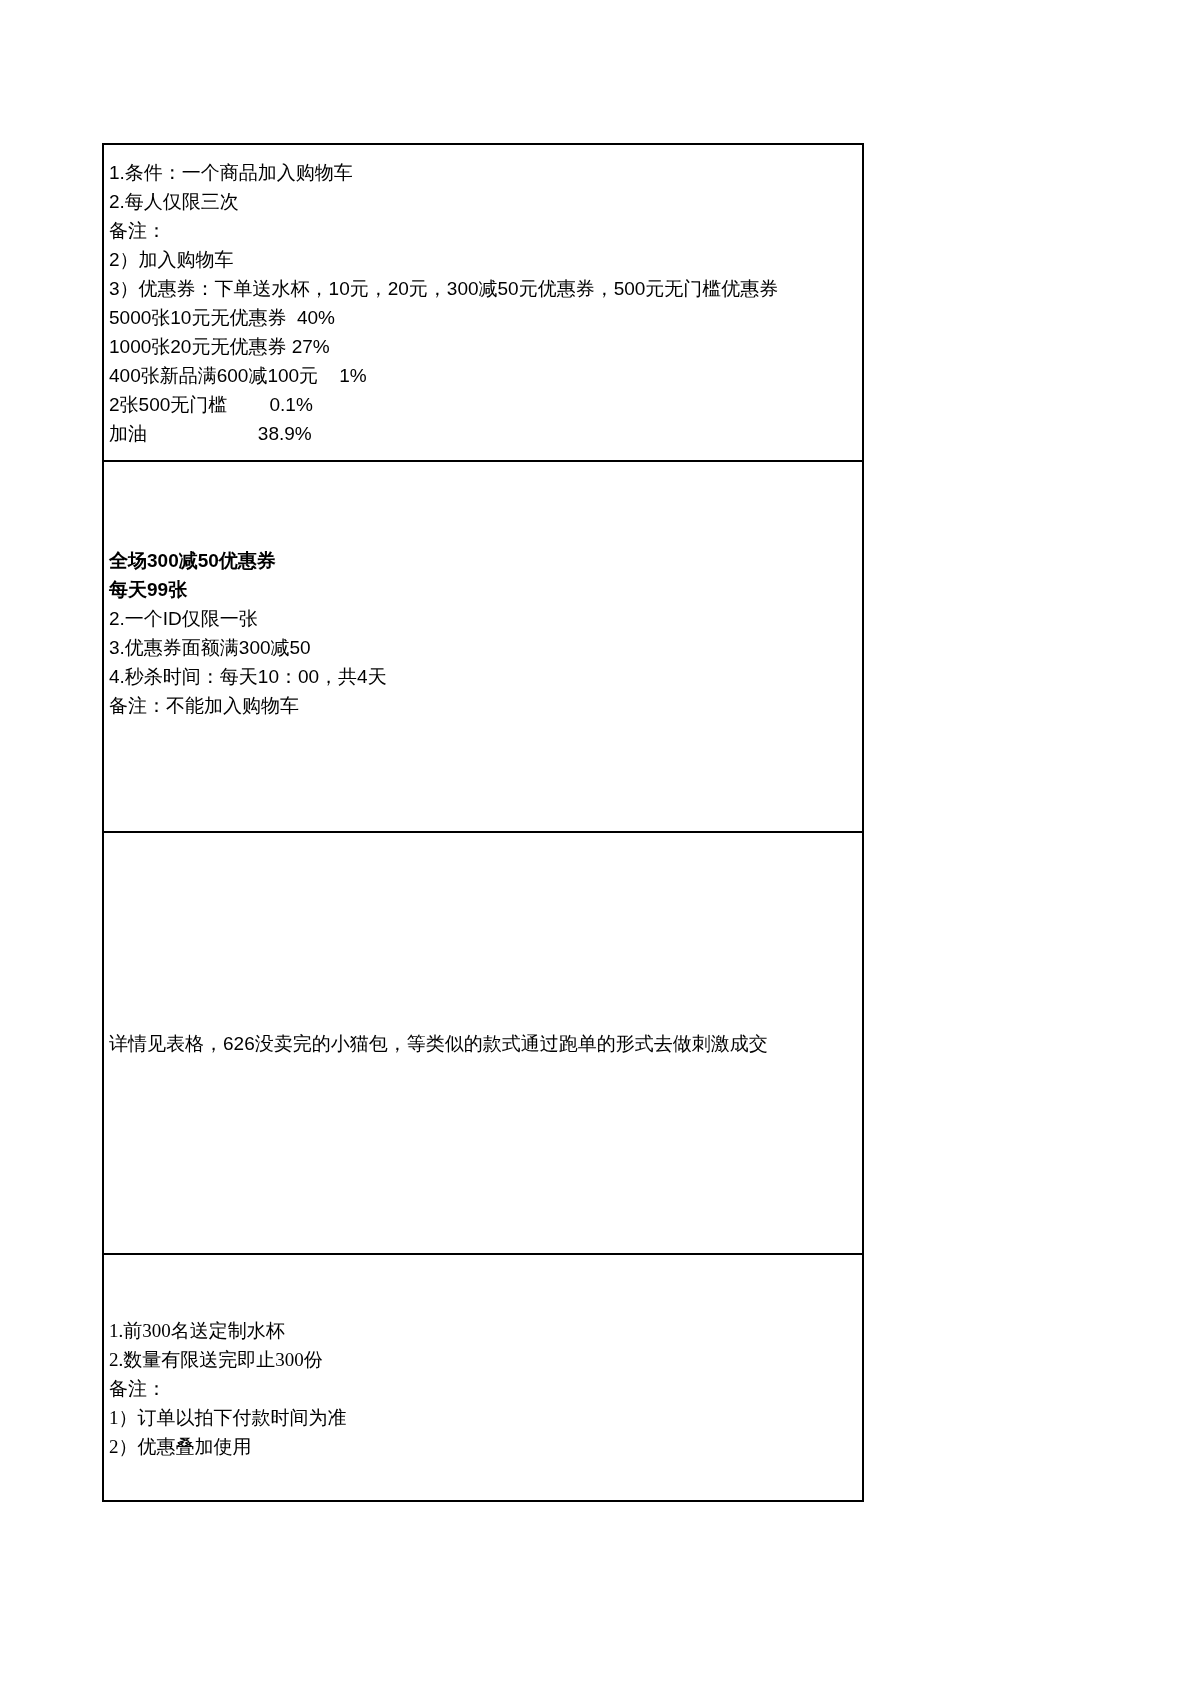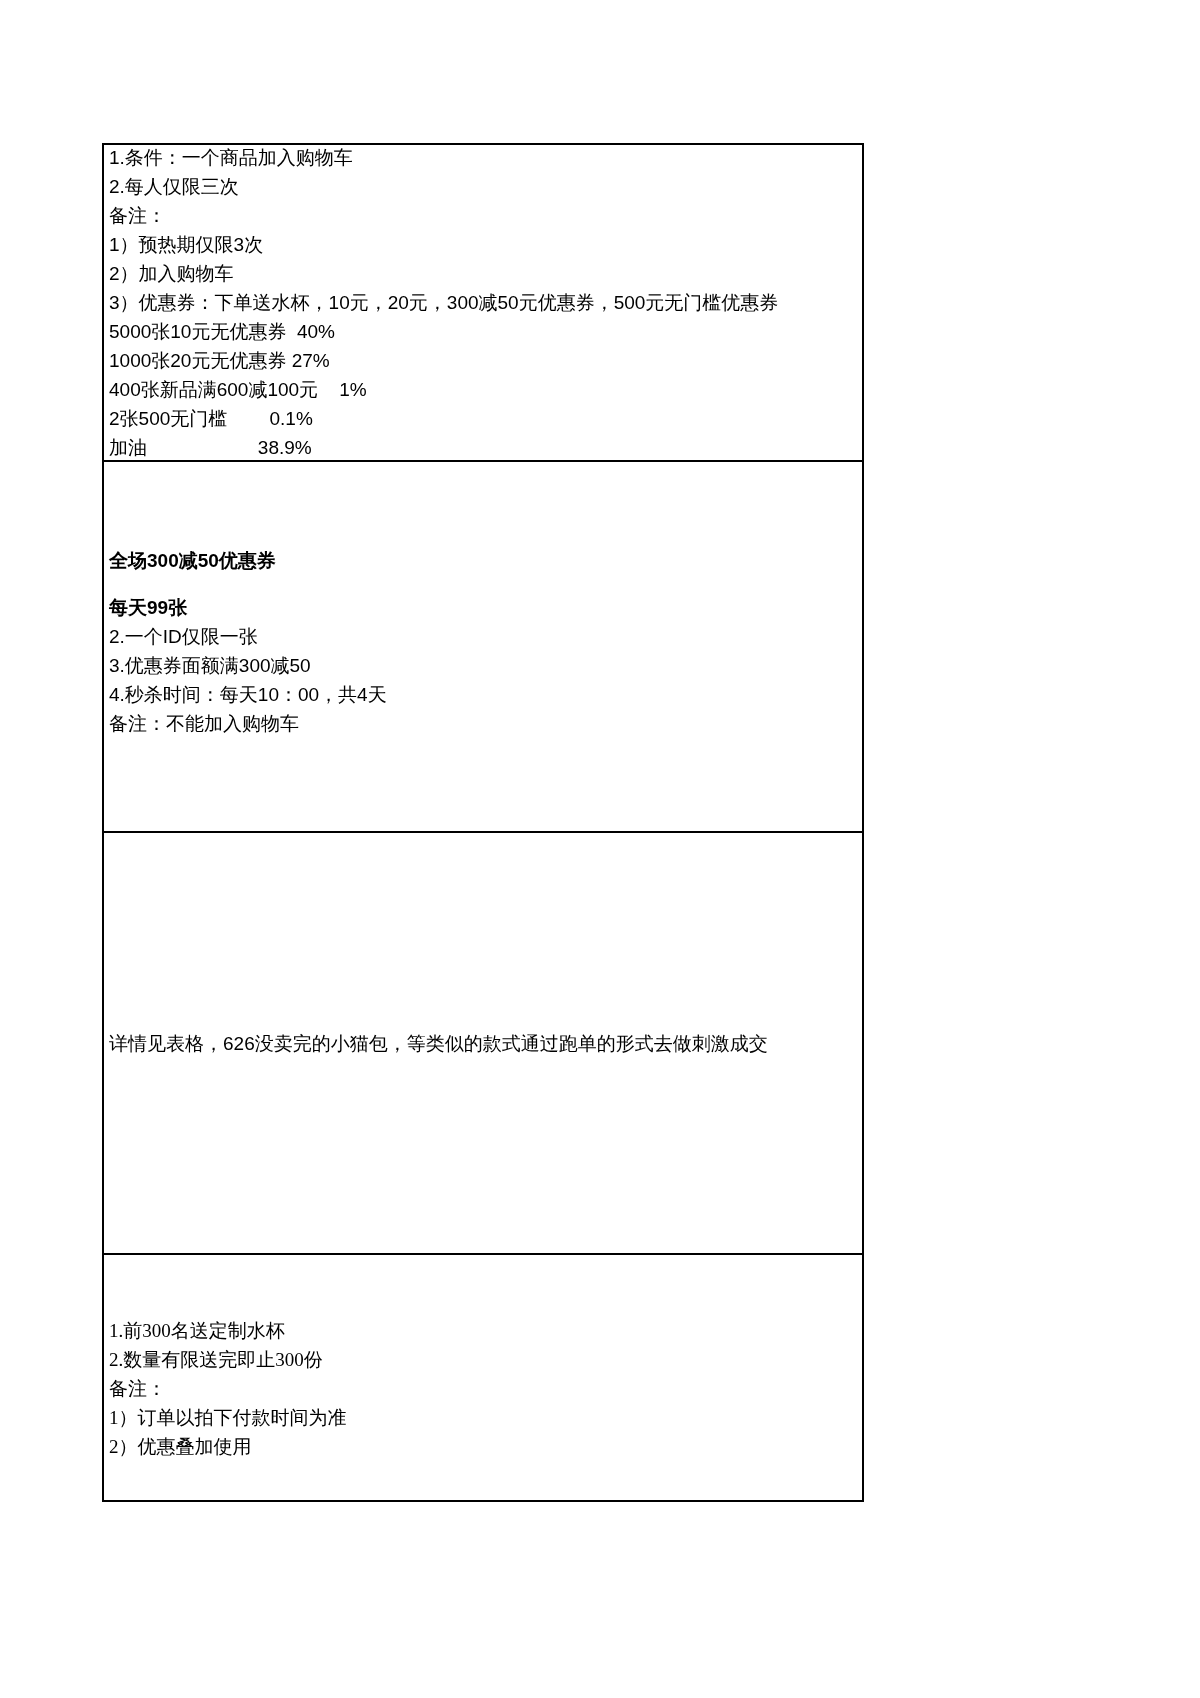--- a/index.html
+++ b/index.html
@@ -35,32 +35,31 @@
   .cell-3 { height: 422px; margin-top: 27px; }
   .cell-4 { height: 268px; font-family: Liberation Serif, serif; }
   .cell + .cell { border-top: 2px solid #000000; }
   .line {
     font-size: 19px;
     line-height: 29px;
     color: #000000;
     white-space: pre;
   }
   .red  { color: #000000; }
-  .bold { font-weight: bold; margin-top: 18px; }
+  .bold { font-weight: bold; }
 </style>
 </head>
 <body>
 
 <div class="sheet">
 
   <div class="cell cell-1">
     <div class="line">1.条件：一个商品加入购物车</div>
     <div class="line">2.每人仅限三次</div>
     <div class="line">备注：</div>
-    <div class="line">1）预热期仅限3次</div>
     <div class="line">2）加入购物车</div>
     <div class="line">3）优惠券：下单送水杯，10元，20元，300减50元优惠券，500元无门槛优惠券</div>
     <div class="line">5000张10元无优惠券  40%</div>
     <div class="line">1000张20元无优惠券 27%</div>
     <div class="line"><span>400张</span><span class="red">新品满600减100元</span><span>    1%</span></div>
     <div class="line">2张500无门槛        0.1%</div>
     <div class="line">加油                     38.9%</div>
   </div>
 
   <div class="cell cell-2">

